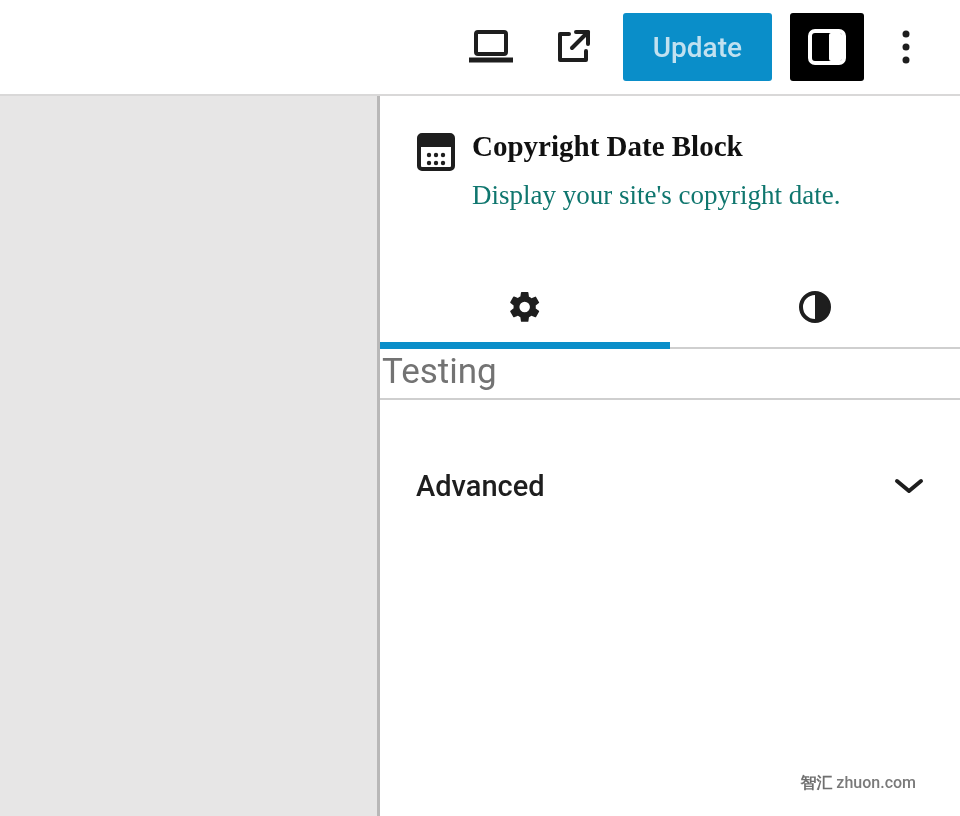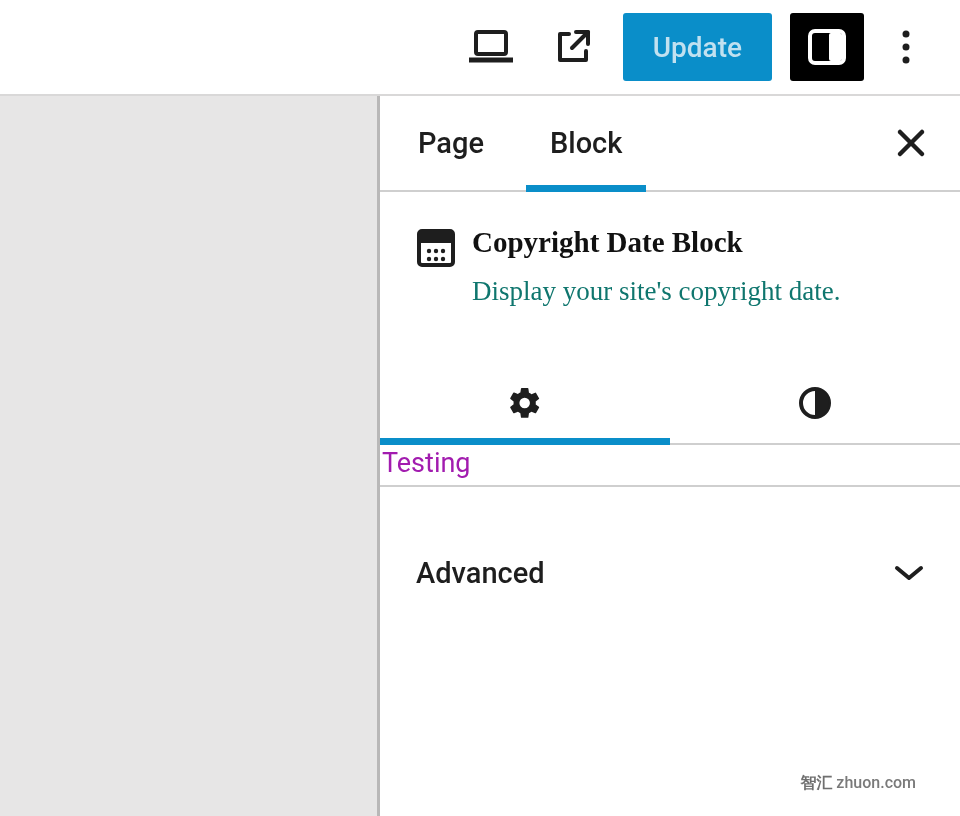--- a/index.html
+++ b/index.html
@@ -128,22 +128,22 @@
   .subtab.active::after {
     content: "";
     position: absolute;
     left: 0; right: 0; bottom: -2px;
     height: 7px;
     background: #0a8ec9;
   }
 
   .testing-row {
     padding: 2px 20px 6px 2px;
-    font-size: 27px;
-    color: #a21caf;
+    font-size: 35px;
+    color: #737373;
     border-bottom: 2px solid #cfcfcf;
   }
 
   .advanced-row {
     height: 96px;
     display: flex;
     align-items: center;
     justify-content: space-between;
     padding: 0 36px;
     cursor: pointer;
@@ -201,34 +201,20 @@
       <circle cx="4" cy="30" r="3.5" fill="#1e1e1e"></circle>
     </svg>
   </div>
 </div>
 
 <div class="main">
   <div class="canvas"></div>
 
   <div class="sidebar">
 
-    <div class="tabs-row">
-      <div class="tab">
-        <span>Page</span>
-      </div>
-      <div class="tab active">
-        <span>Block</span>
-      </div>
-      <div class="close-btn">
-        <svg width="30" height="30" viewBox="0 0 30 30">
-          <line x1="4" y1="4" x2="26" y2="26" stroke="#1e1e1e" stroke-width="4.5" stroke-linecap="round"></line>
-          <line x1="26" y1="4" x2="4" y2="26" stroke="#1e1e1e" stroke-width="4.5" stroke-linecap="round"></line>
-        </svg>
-      </div>
-    </div>
 
     <div class="block-header">
       <div class="block-icon-wrap">
         <svg width="40" height="40" viewBox="0 0 40 40">
           <rect x="3" y="3" width="34" height="34" rx="3" fill="none" stroke="#1e1e1e" stroke-width="4"></rect>
           <rect x="3" y="3" width="34" height="12" fill="#1e1e1e"></rect>
           <circle cx="13" cy="23" r="2.2" fill="#1e1e1e"></circle>
           <circle cx="20" cy="23" r="2.2" fill="#1e1e1e"></circle>
           <circle cx="27" cy="23" r="2.2" fill="#1e1e1e"></circle>
           <circle cx="13" cy="31" r="2.2" fill="#1e1e1e"></circle>

